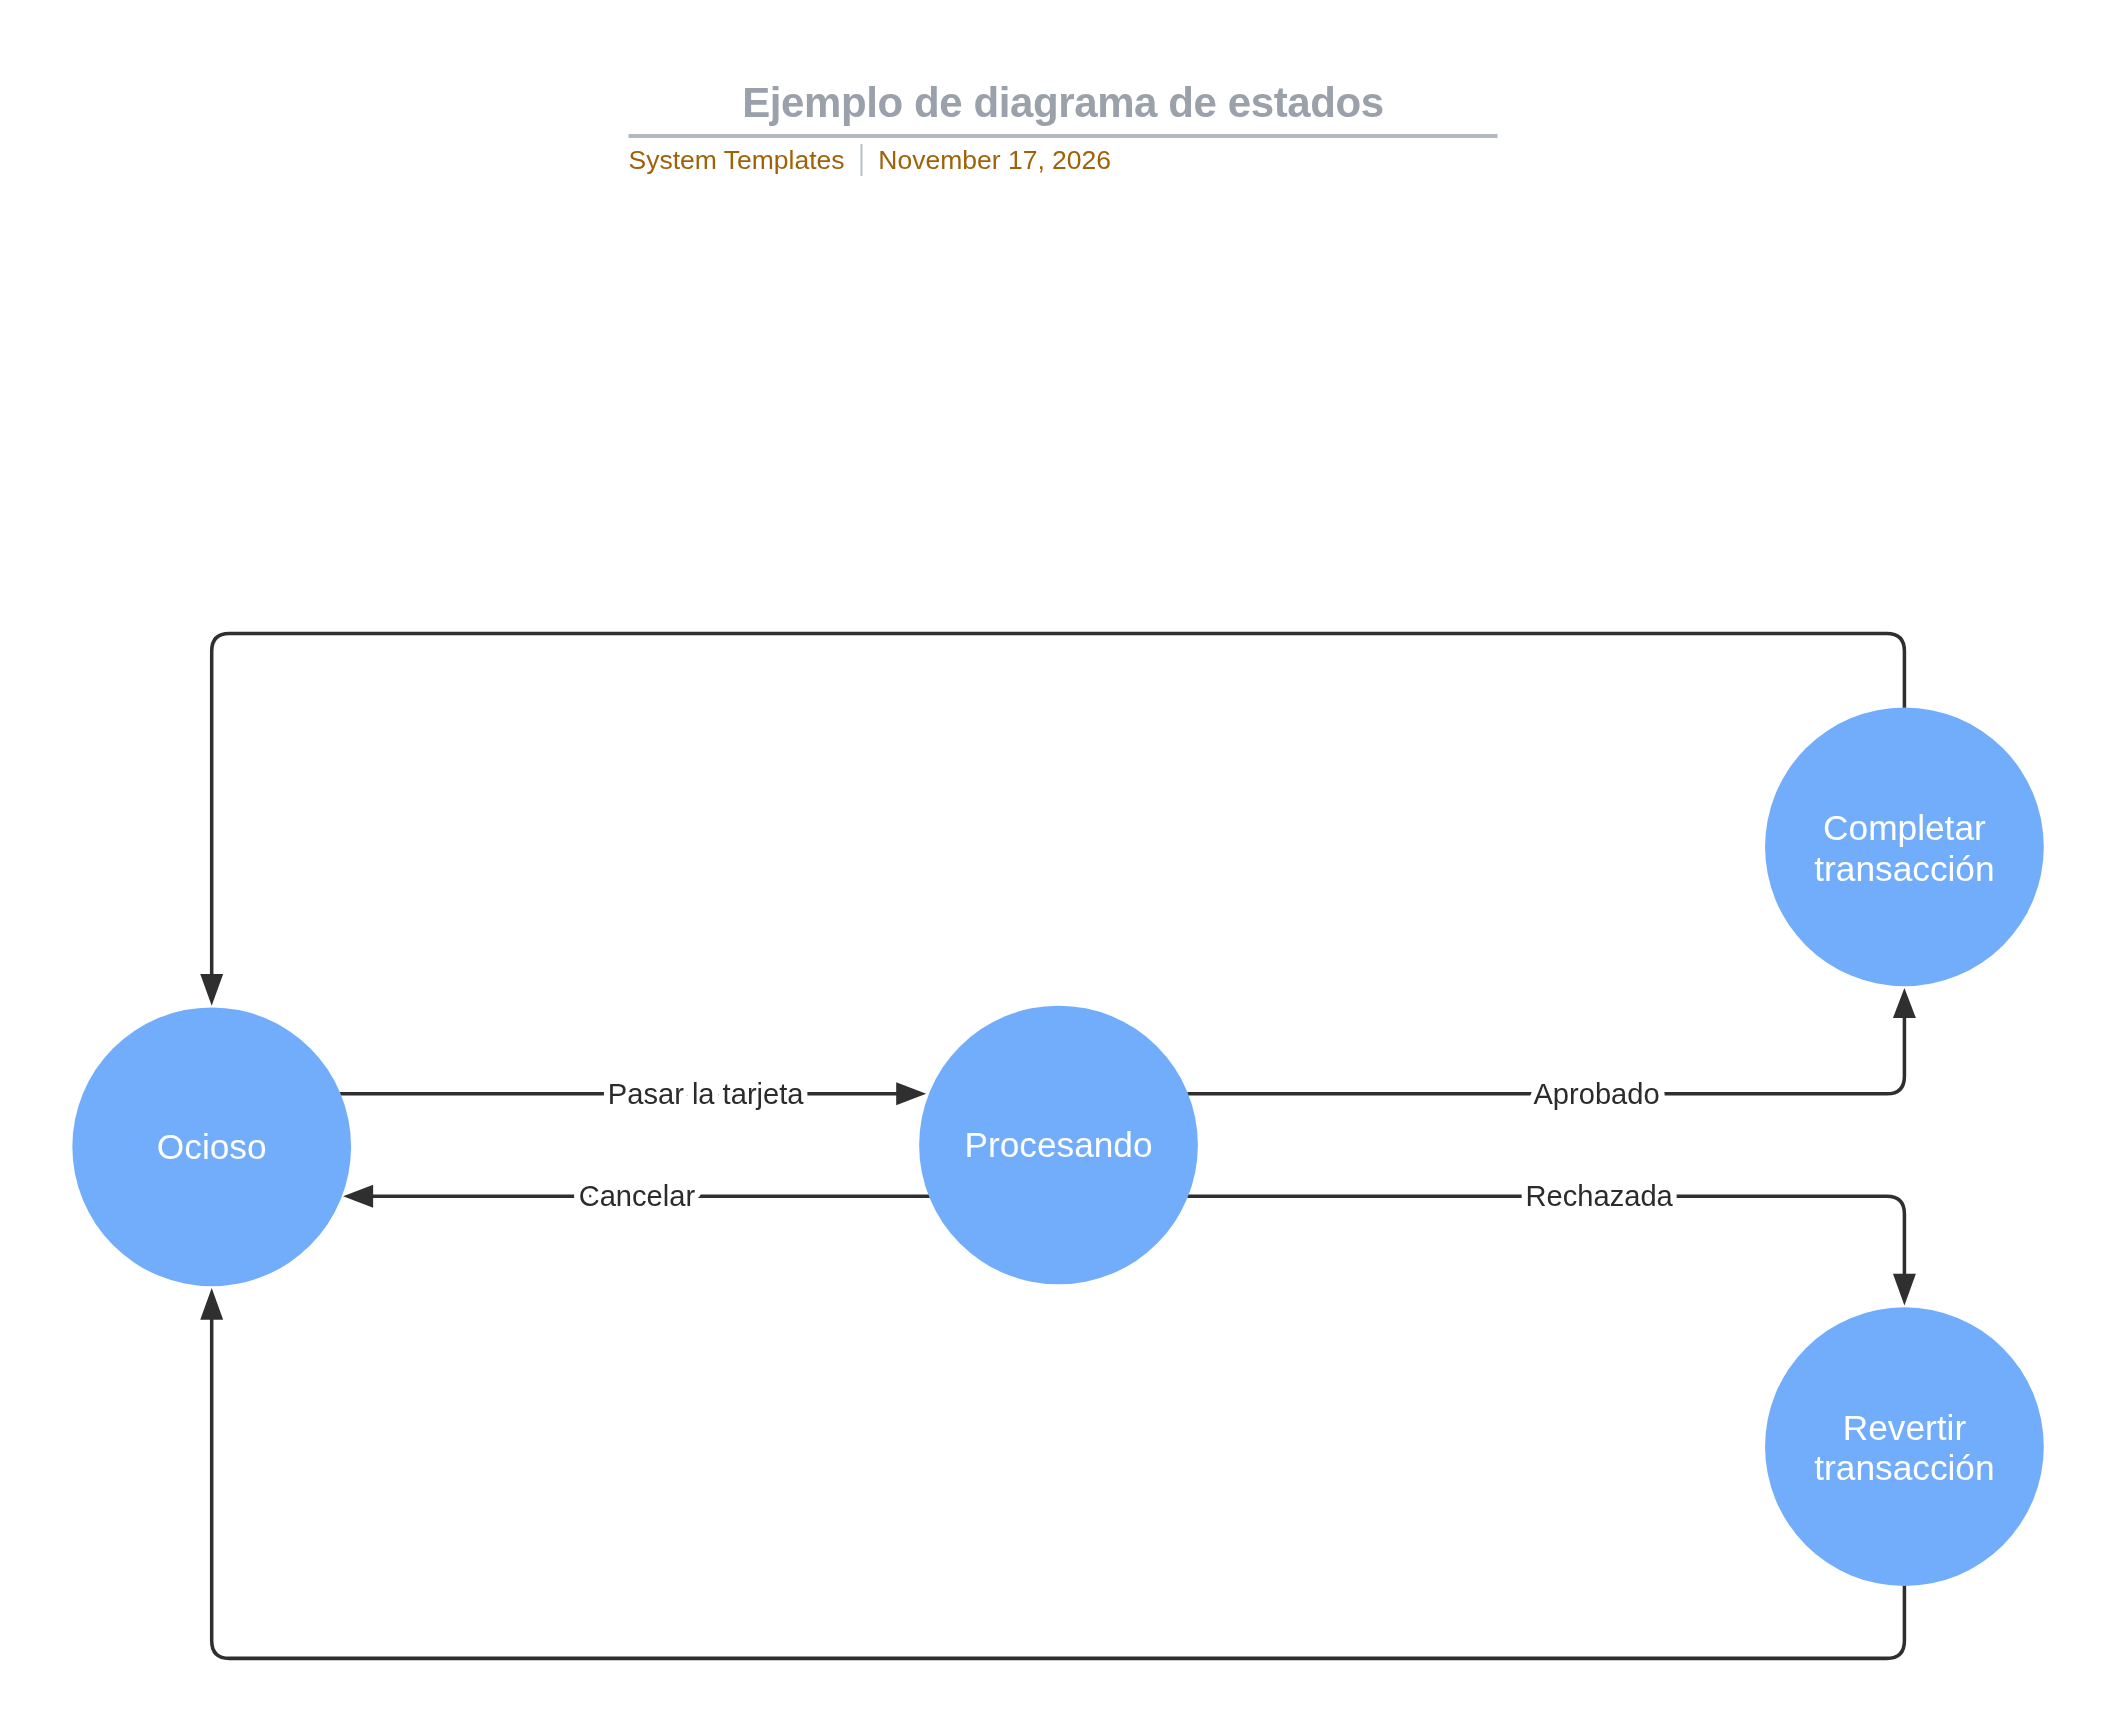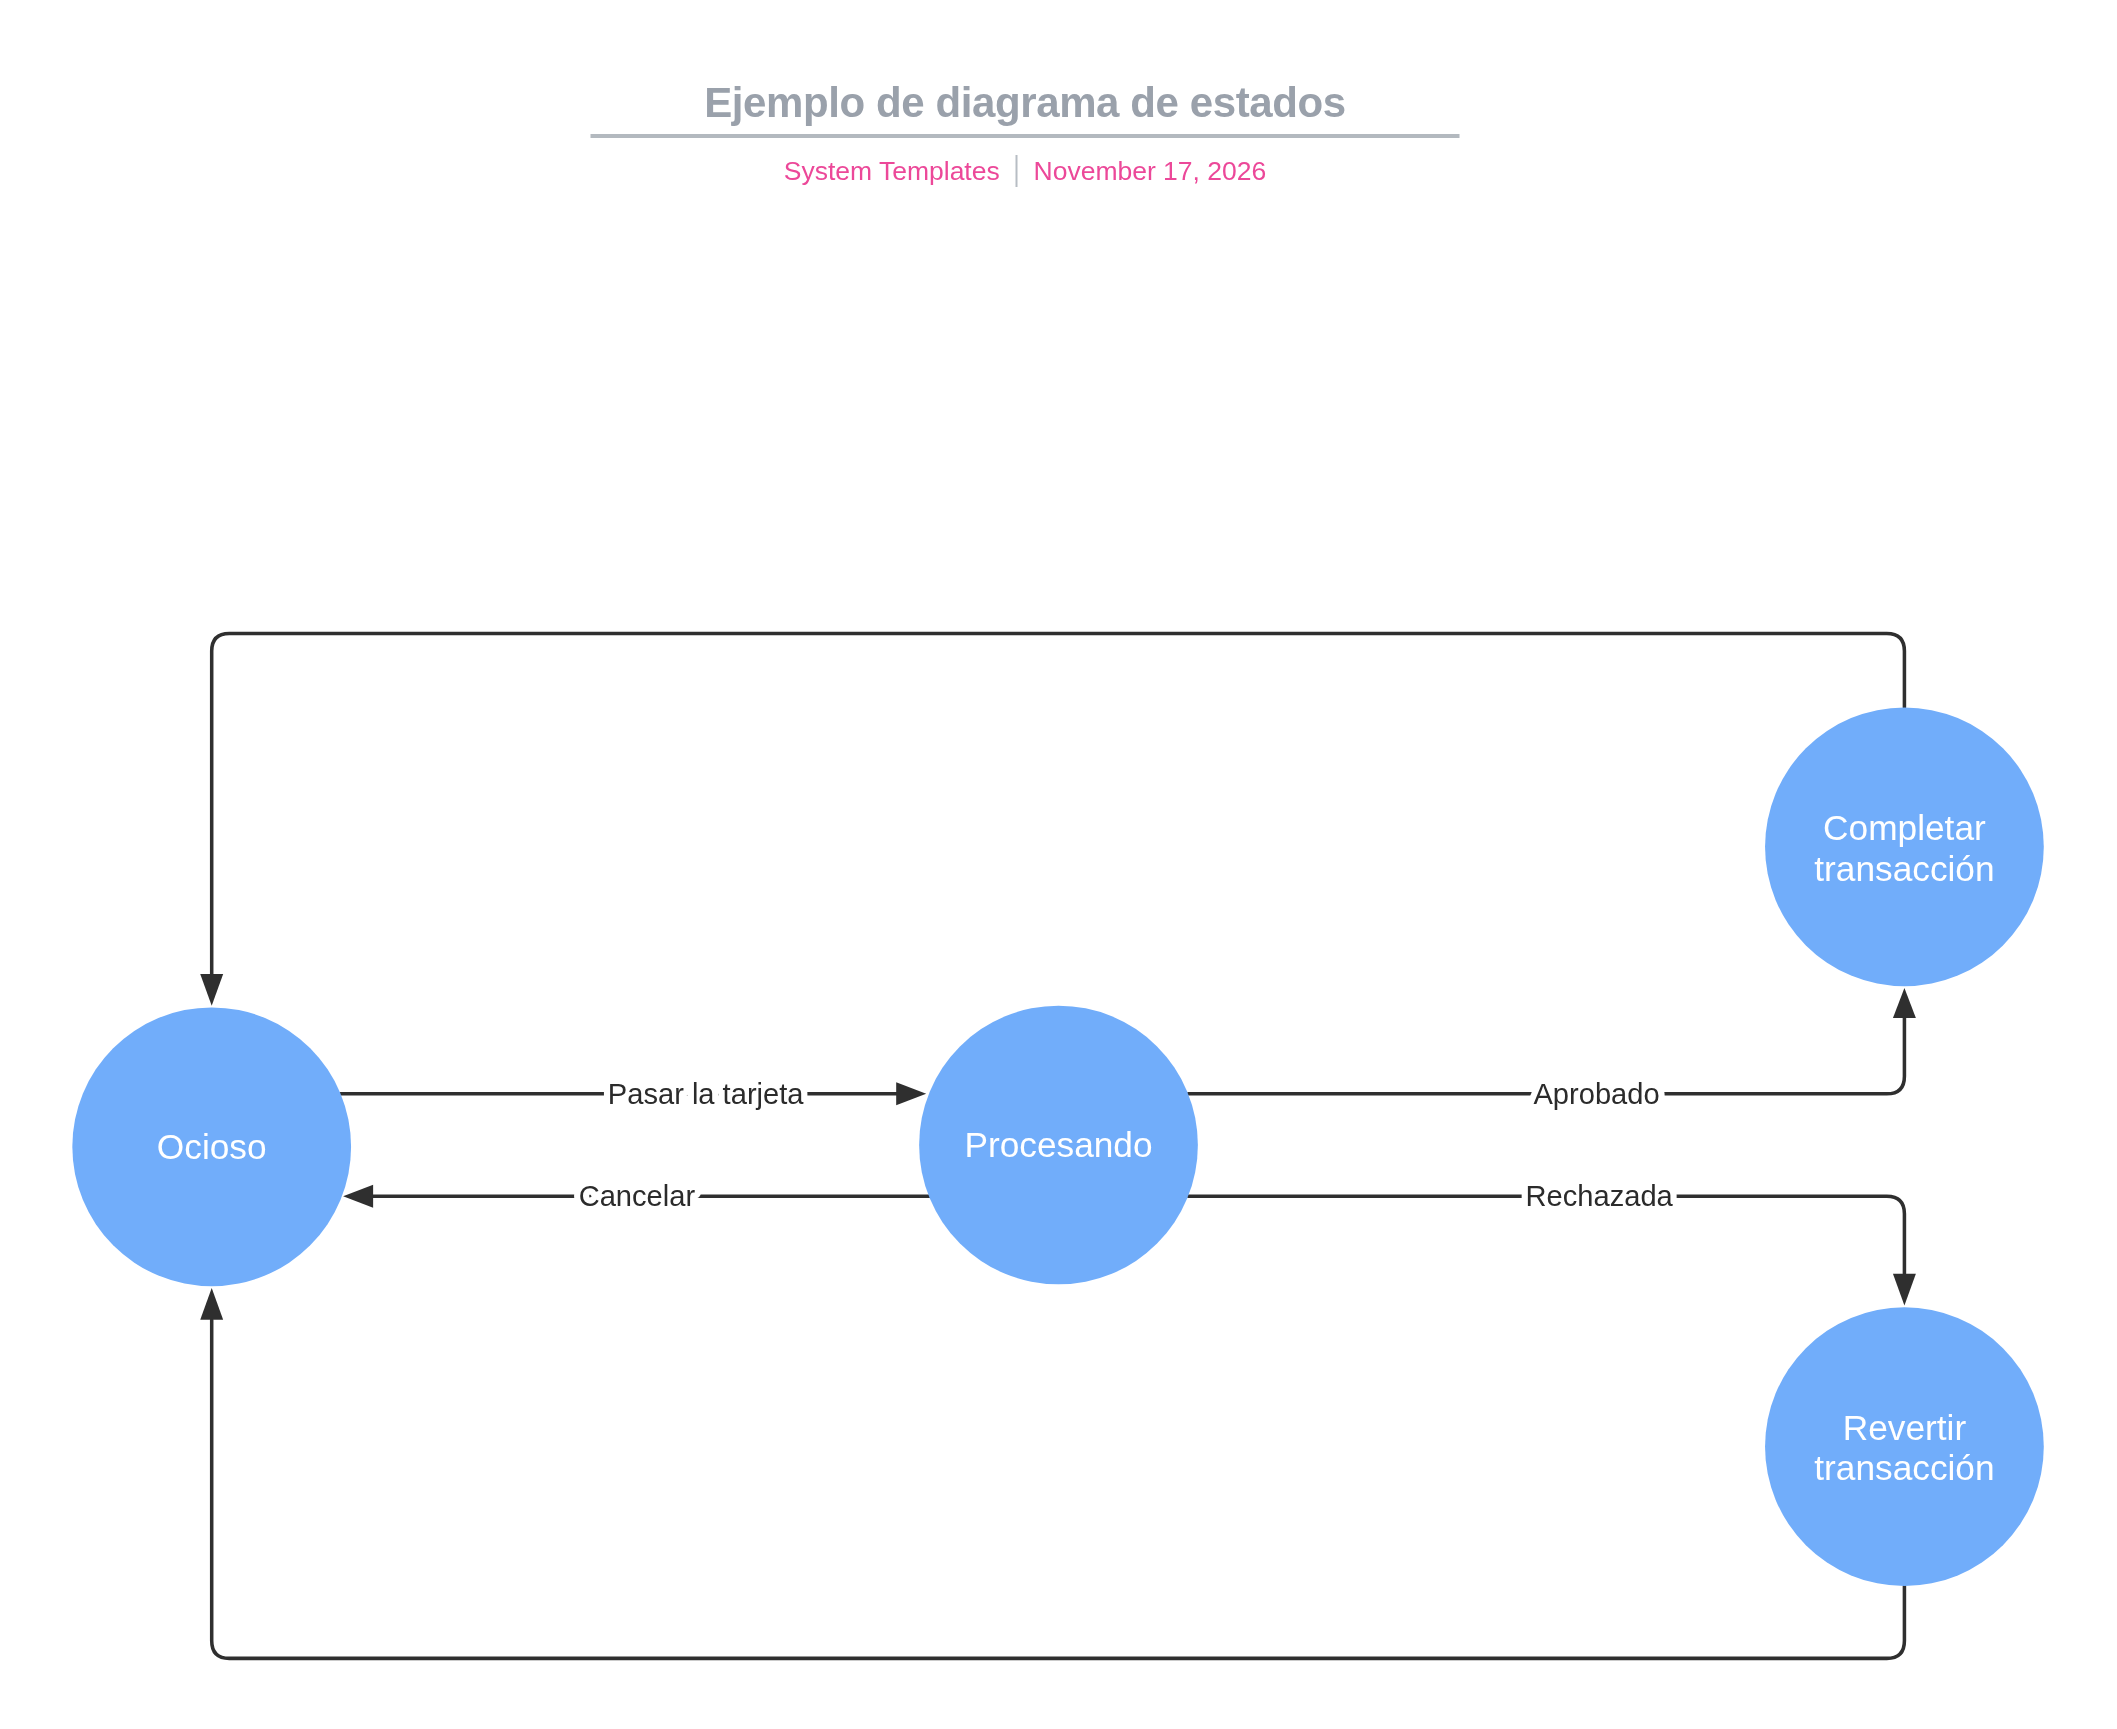--- a/index.html
+++ b/index.html
@@ -10,46 +10,46 @@
     background: #ffffff;
     font-family: "Liberation Sans", sans-serif;
     overflow: hidden;
   }
   .page { position: relative; width: 2117px; height: 1729px; }
 
   
   .header {
     position: absolute;
     top: 78px;
-    left: 1025px;
+    left: 1063px;
     transform: translateX(-50%);
     text-align: center;
     white-space: nowrap;
   }
   .title {
     margin: 0;
     font-size: 42px;
     font-weight: bold;
     letter-spacing: -0.4px;
     color: #9aa1ab;
     line-height: 1.2;
   }
   .title-rule {
     width: 869px;
     height: 4.4px;
     background: #b3b9bf;
     margin: 5.3px auto 0 auto;
   }
   .subtitle {
-    margin-top: 17px;
+    margin-top: 6px;
     display: flex;
     align-items: center;
-    justify-content: center;
+    justify-content: flex-start;
     font-size: 26.5px;
-    color: #ec4899;
+    color: #a16207;
   }
   .subtitle .sep {
     display: inline-block;
     width: 1.8px;
     height: 32px;
     background: #b7bdc4;
     margin: 0 16px;
   }
 
   

